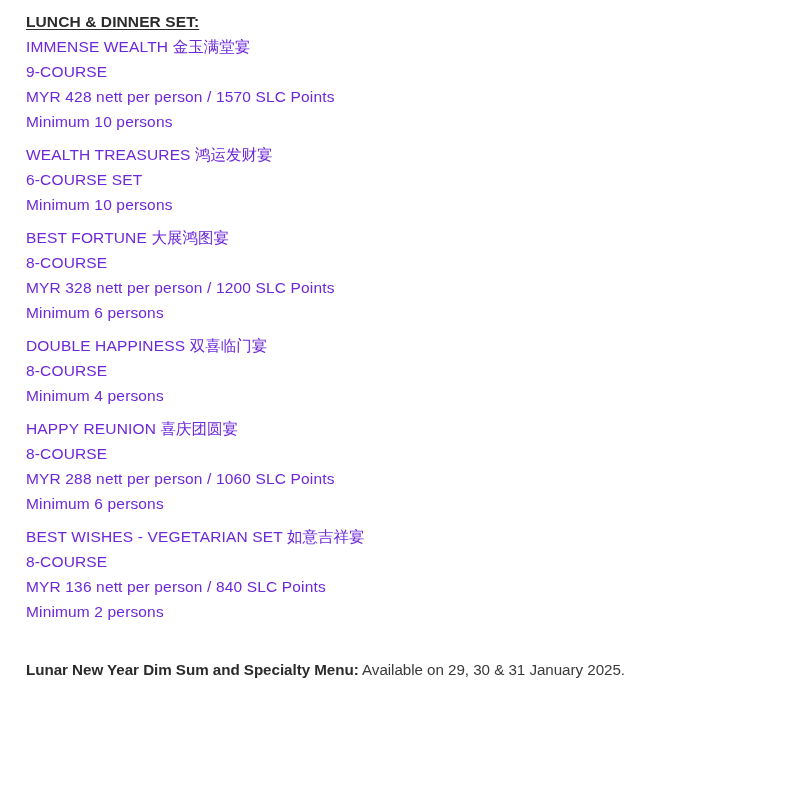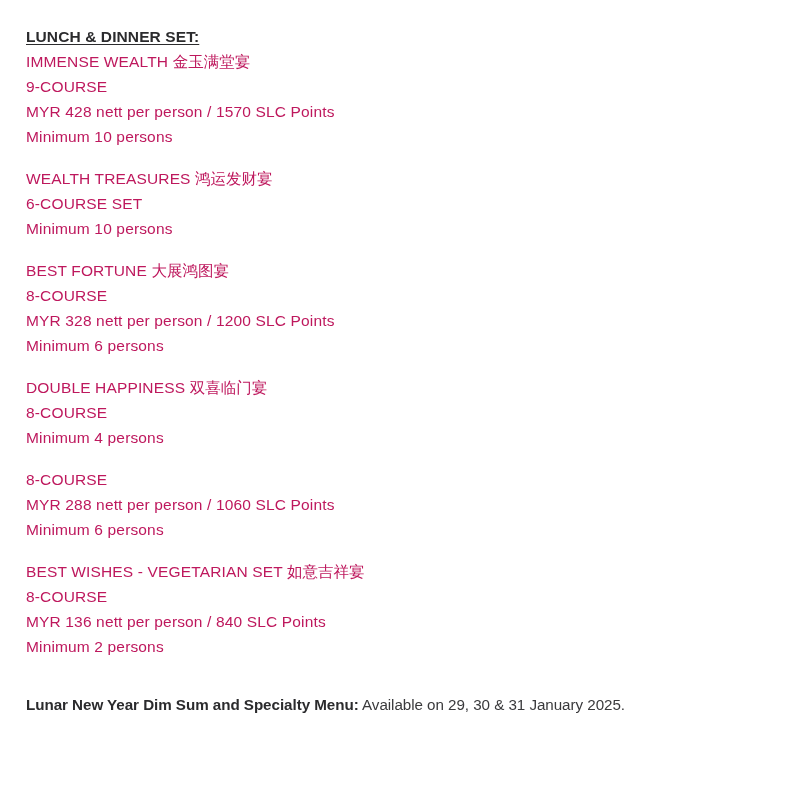--- a/index.html
+++ b/index.html
@@ -8,46 +8,46 @@
   }
   body {
     width: 800px;
     height: 800px;
     background: #ffffff;
     font-family: "Liberation Sans", sans-serif;
     color: #3a3a3c;
     overflow: hidden;
   }
   .menu-page {
-    padding: 24px 0 0 26px;
+    padding: 9px 0 0 26px;
     box-sizing: border-box;
     width: 800px;
     height: 800px;
   }
   .section-heading {
     font-size: 15.5px;
     font-weight: bold;
     line-height: 25px;
     letter-spacing: 0.1px;
     color: #2b2b2d;
     text-decoration: underline;
     text-underline-offset: 2px;
     white-space: nowrap;
   }
   .set-block {
     margin: 0;
   }
   .set-block.spaced {
-    margin-top: 17px;
+    margin-top: 8px;
   }
   .line {
     font-size: 15.5px;
     line-height: 25px;
     letter-spacing: 0.15px;
-    color: #be185d;
+    color: #6d28d9;
     white-space: nowrap;
   }
   .line .cn {
     letter-spacing: 0;
   }
   .footer-note {
     margin-top: 33px;
     font-size: 15.2px;
     line-height: 25px;
     letter-spacing: -0.05px;
@@ -89,20 +89,21 @@
     <div class="line">Minimum 6 persons</div>
   </div>
 
   <div class="set-block spaced">
     <div class="line"><span>DOUBLE HAPPINESS</span> <span class="cn">双喜临门宴</span></div>
     <div class="line">8-COURSE</div>
     <div class="line">Minimum 4 persons</div>
   </div>
 
   <div class="set-block spaced">
+    <div class="line"><span>HAPPY REUNION</span> <span class="cn">喜庆团圆宴</span></div>
     <div class="line">8-COURSE</div>
     <div class="line">MYR 288 nett per person / 1060 SLC Points</div>
     <div class="line">Minimum 6 persons</div>
   </div>
 
   <div class="set-block spaced">
     <div class="line"><span>BEST WISHES - VEGETARIAN SET</span> <span class="cn">如意吉祥宴</span></div>
     <div class="line">8-COURSE</div>
     <div class="line">MYR 136 nett per person / 840 SLC Points</div>
     <div class="line">Minimum 2 persons</div>

